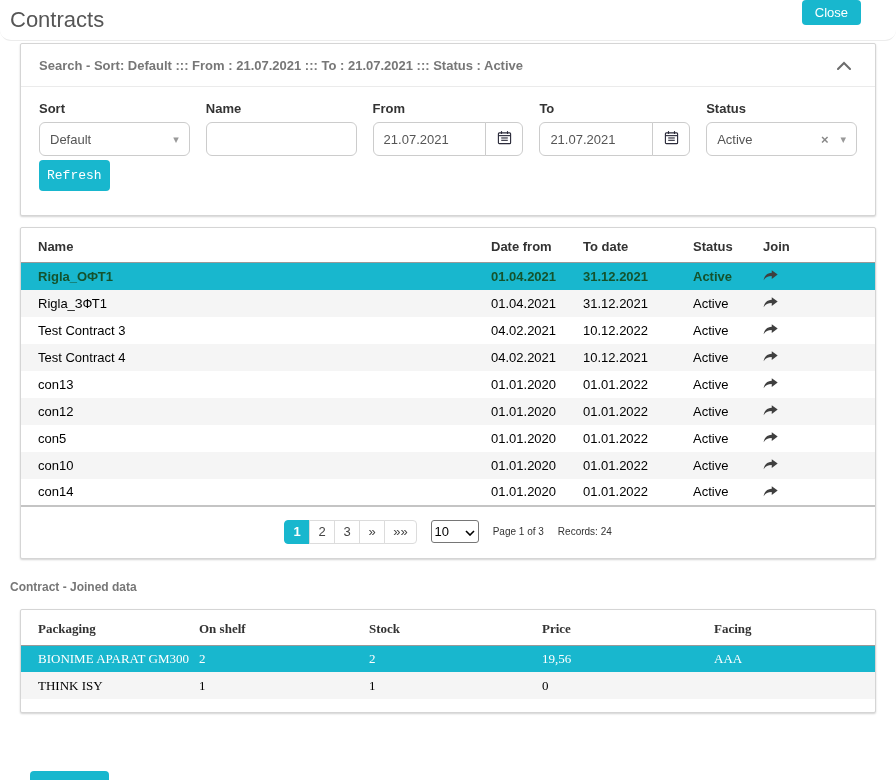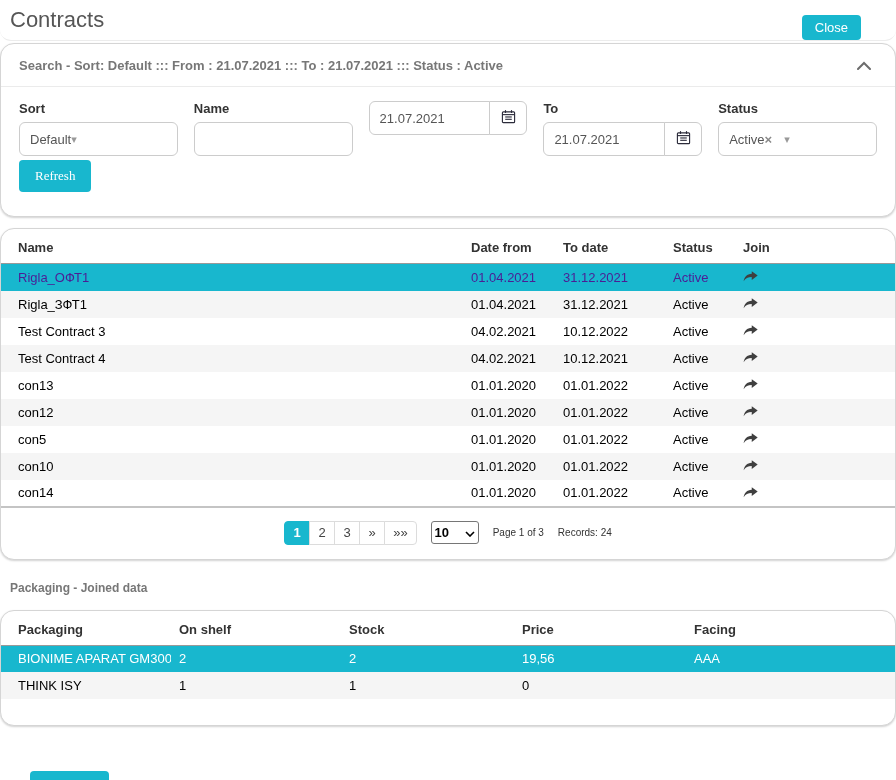--- a/index.html
+++ b/index.html
@@ -4,84 +4,84 @@
 <style>
   :root{ --accent:#18b7ce; --stripe:#f5f5f5; --border:#d5d5d5; --text:#555; --head:#333; }
   *{box-sizing:border-box; margin:0; padding:0;}
   html,body{width:896px; height:780px; background:#fff; overflow:hidden;
     font-family:"Liberation Sans", sans-serif; font-size:13px; color:var(--text);}
   .page{position:relative; width:896px; height:780px; background:#fff;}
 
   
   .topbar{position:relative; height:41px; border-bottom:1px solid #ececec;border-radius:11px;}
   .page-title{position:absolute; left:10px; top:7px; font-size:22px; color:#565656; font-weight:400;}
-  .close-btn{position:absolute; right:35px; top:15px; background:var(--accent); color:#fff;
+  .close-btn{position:absolute; right:35px; top:0; background:var(--accent); color:#fff;
     border:none; border-radius:4px; padding:5px 13px; font-size:13px; cursor:pointer;
     font-family:"Liberation Sans", sans-serif;}
 
   
-  .card{margin:0 0; border:1px solid var(--border); border-radius:14px; background:#fff;
+  .card{margin:0 20px; border:1px solid var(--border); border-radius:2px; background:#fff;
     box-shadow:0 1px 2px rgba(0,0,0,0.18);}
   .card-search{margin-top:2px;}
 
   .search-head{display:flex; align-items:center; justify-content:space-between;
     padding:14px 24px 13px 18px; border-bottom:1px solid #ebebeb; cursor:pointer;}
   .search-summary{font-weight:bold; color:#777;}
   .chev{display:flex; align-items:center;}
 
   .form-grid{display:grid; grid-template-columns:1fr 1fr 1fr 1fr 1fr; gap:4px 16px; padding:14px 18px 24px;}
   .field-label{display:block; font-weight:bold; color:var(--head); margin-bottom:6px; font-size:13px;}
   .input, .select-fake{width:100%; height:34px; border:1px solid #ccc; border-radius:6px;
     padding:0 10px; font-size:13px; color:#555; background:#fff;
     font-family:"Liberation Sans", sans-serif;}
-  .select-fake{display:flex; align-items:center; cursor:pointer;}
+  .select-fake{display:flex; align-items:center; justify-content:space-between; cursor:pointer;}
   .caret{color:#999; font-size:11px; line-height:1;}
   .igroup{display:flex;}
   .igroup .input{border-radius:6px 0 0 6px; flex:1; min-width:0;}
   .cal-btn{width:38px; height:34px; border:1px solid #ccc; margin-left:-1px;
     border-radius:0 6px 6px 0; background:#fff; display:flex; align-items:center;
     justify-content:center; cursor:pointer;}
   .status-icons{display:flex; align-items:center; gap:12px;}
   .clear-x{color:#888; font-size:13px; font-weight:bold; line-height:1; cursor:pointer;}
   .btn-cell{display:flex; align-items:flex-end;}
   .refresh-btn{background:var(--accent); color:#fff; border:none; border-radius:4px;
-    padding:8px 16px; font-size:13px; cursor:pointer; font-family:Liberation Serif, serif;}
+    padding:8px 8px; font-size:13px; cursor:pointer; font-family:Liberation Mono, monospace;}
 
   .card-table{margin-top:11px;}
 
   
   .data-table{width:100%; border-collapse:collapse; font-size:13px; table-layout:fixed;}
   .data-table th{text-align:left; font-weight:bold; color:var(--head);
     padding:11px 8px 8px; border-bottom:1px solid #999;}
   .data-table th:first-child, .data-table td:first-child{padding-left:17px;}
   .data-table td{padding:5px 8px; color:#000000; height:27px; overflow:hidden; white-space:nowrap;}
   .data-table tbody tr:nth-child(even){background:var(--stripe);}
   .data-table tbody tr.selected{background:var(--accent);}
   #contracts-table{border-bottom:2px solid #c4c4c4;}
-  #contracts-table tbody tr.selected td{color:#4c1d95; font-weight:normal;}
+  #contracts-table tbody tr.selected td{color:#14532d; font-weight:bold;}
   #joined-table tbody tr.selected td{color:#fff;}
   .join-icon{display:inline-flex; cursor:pointer;}
 
   
   .pager{display:flex; align-items:center; justify-content:center; gap:14px; padding:13px 0 14px;}
   .page-group{display:flex;}
   .page-btn{min-width:26px; height:24px; padding:0 8px; border:1px solid #dcdcdc; background:#fff;
     color:#444; font-size:13px; display:flex; align-items:center; justify-content:center;
     margin-left:-1px; cursor:pointer; font-family:"Liberation Sans", sans-serif;}
   .page-btn:first-child{margin-left:0; border-radius:4px 0 0 4px;}
   .page-btn:last-child{border-radius:0 4px 4px 0;}
   .page-btn.active{background:var(--accent); border-color:var(--accent); color:#fff; font-weight:bold;}
   .size-select{display:flex; align-items:center; justify-content:center; gap:16px; width:48px;
     height:23px; border:1px solid #767676; border-radius:3px; font-size:13px; color:#000;
-    background:#fff; cursor:pointer;font-weight:bold;}
+    background:#fff; cursor:pointer;}
   .pager-text{font-size:10px; color:#333;}
 
   
   .section-label{margin:21px 0 15px; padding-left:10px; font-size:12px; font-weight:bold; color:#777;}
-  .card-joined{padding-bottom:26px;}
+  .card-joined{padding-bottom:13px;font-family:Liberation Serif, serif;}
 
   .partial-btn{position:absolute; left:30px; top:771px; width:79px; height:9px;
     background:var(--accent); border-radius:4px 4px 0 0;}
 </style>
 </head>
 <body>
 
 <div class="page">
 
   <div class="topbar">
@@ -110,20 +110,21 @@
           <span class="caret">▾</span>
         </div>
       </div>
 
       <div class="field">
         <label class="field-label">Name</label>
         <input class="input" type="text" value="" style="">
       </div>
 
       <div class="field">
+        <label class="field-label">From</label>
         <div class="igroup">
           <input class="input" type="text" value="21.07.2021" style="">
           <span class="cal-btn">
             <span>
               <svg width="15" height="15" viewBox="0 0 16 16" fill="none" stroke="#2b2b3a" stroke-width="1.2">
                 <rect x="1.5" y="3" width="13" height="11.5" rx="1"></rect>
                 <line x1="1.5" y1="6" x2="14.5" y2="6"></line>
                 <line x1="4.8" y1="1.2" x2="4.8" y2="4.2"></line>
                   <line x1="11.2" y1="1.2" x2="11.2" y2="4.2"></line>
                 <line x1="4.5" y1="8.5" x2="11.5" y2="8.5"></line>
@@ -305,21 +306,21 @@
           <svg width="10" height="6" viewBox="0 0 10 6">
               <path d="M1 1l4 4 4-4" stroke="#000" stroke-width="1.6" fill="none"></path>
             </svg>
         </span>
       </div>
       <span class="pager-text">Page 1 of 3</span>
       <span class="pager-text">Records: 24</span>
     </div>
   </div>
 
-  <div class="section-label">Packaging - Joined data</div>
+  <div class="section-label">Contract - Joined data</div>
 
   <div class="card card-joined">
     <table class="data-table" id="joined-table">
       <colgroup>
           <col style="width:170px">
           <col style="width:170px">
           <col style="width:173px">
           <col style="width:172px">
           <col>
         </colgroup>

